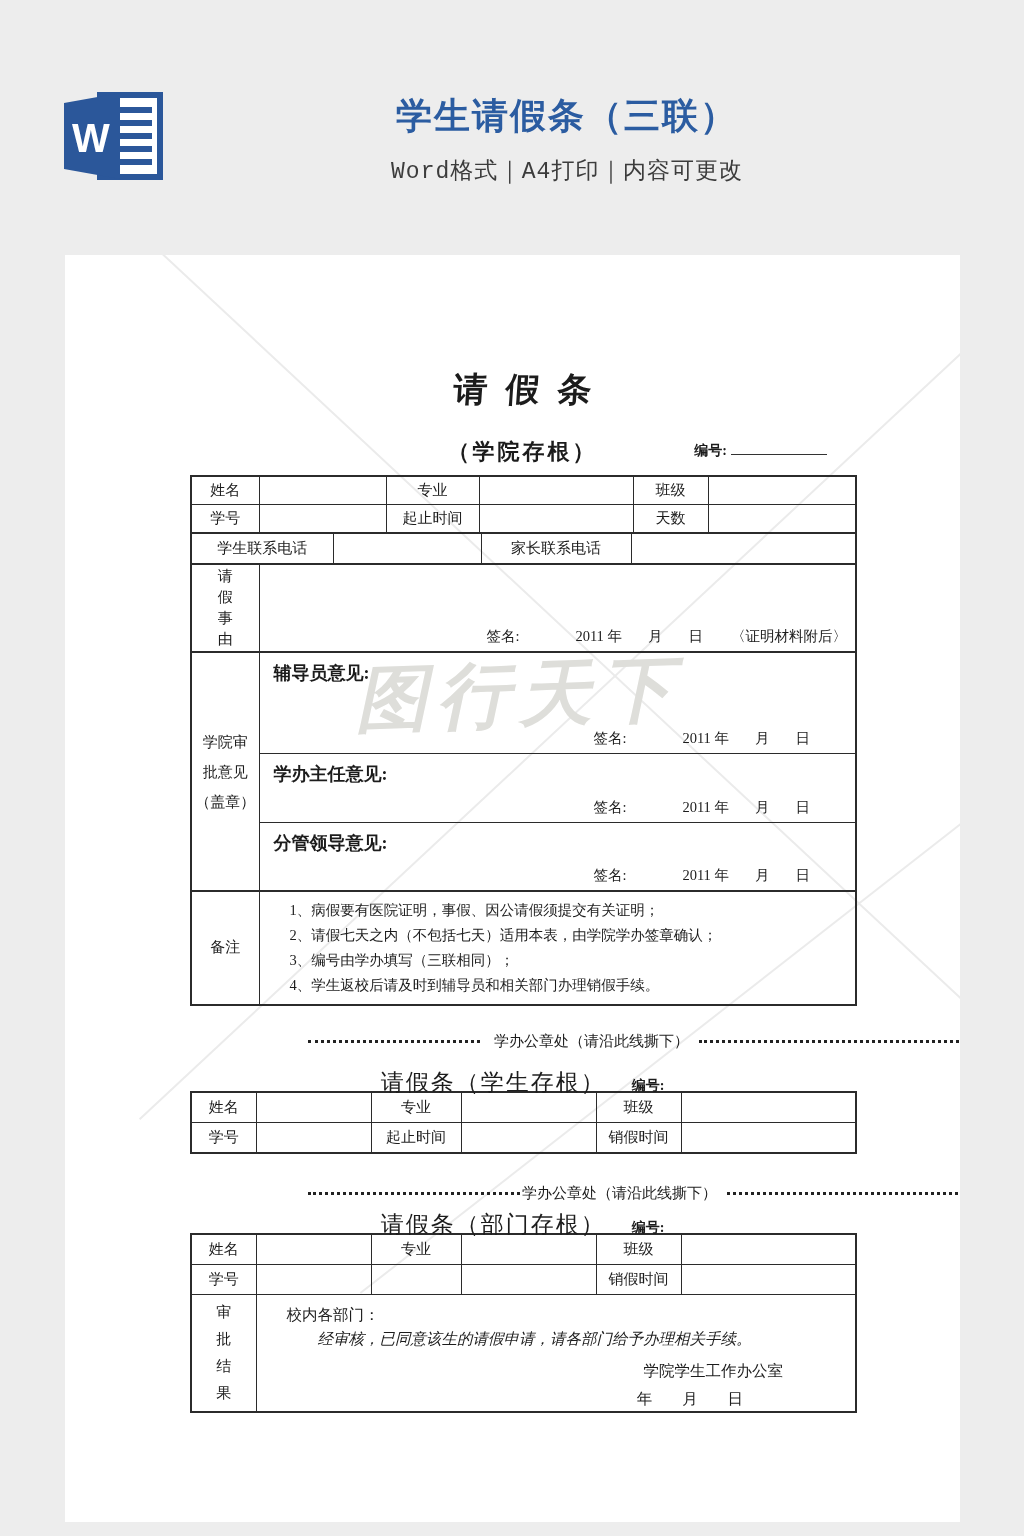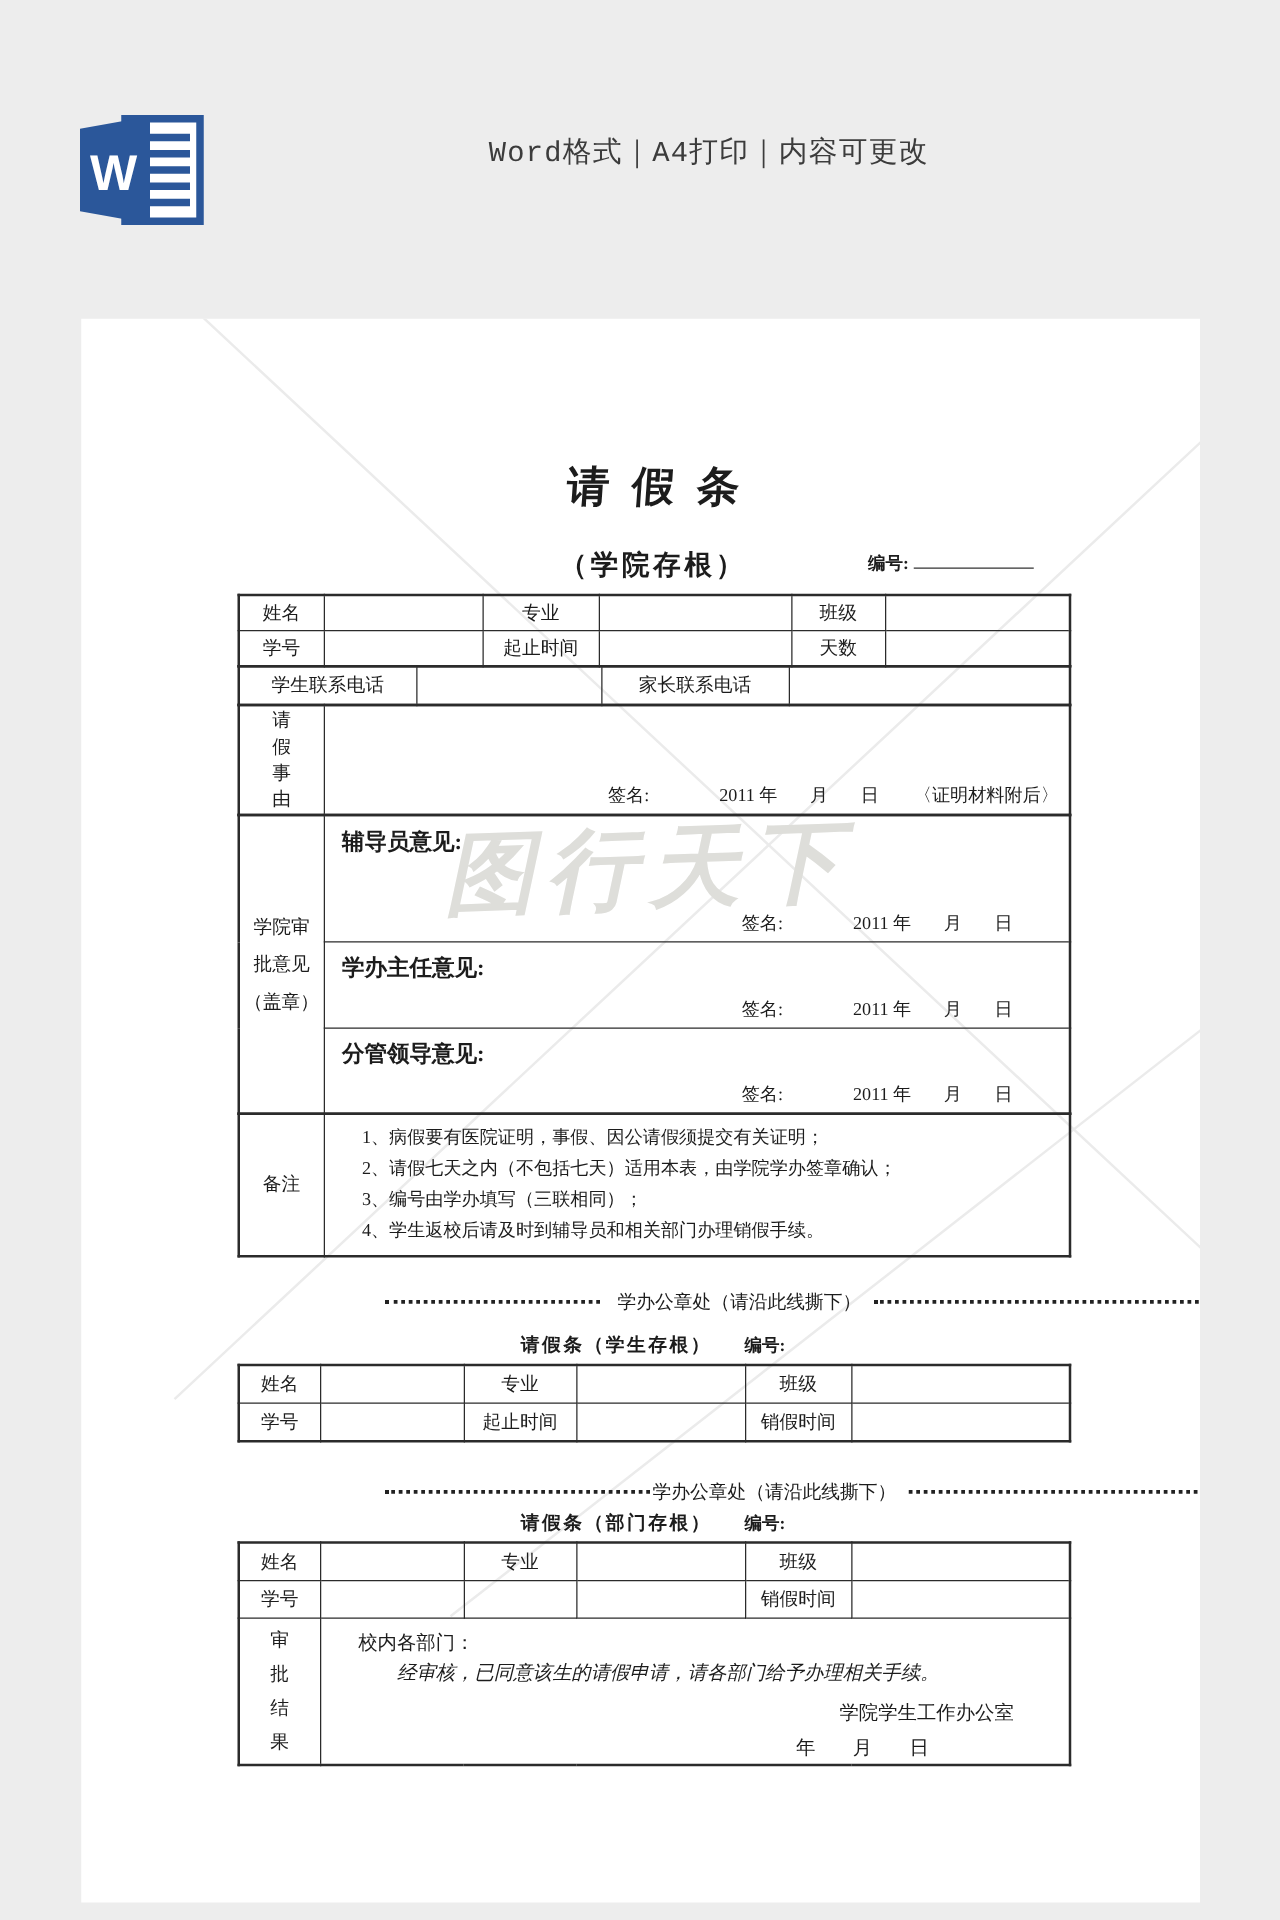--- a/index.html
+++ b/index.html
@@ -61,46 +61,47 @@
   .notes-cell{text-align:left;padding:6px 6px 6px 30px;line-height:1.72;font-size:14.5px;}
   
   .tear{width:680px;margin:26px 0 0 118px;display:flex;align-items:center;font-size:15px;}
   .tear .dots{border-top:3px dotted #222;height:0;}
   .tear .dl1{width:172px;margin-right:14px;}
   .tear .dl2{width:212px;margin-right:2px;}
   .tear .dr{flex:1;margin-left:10px;}
   
   .stub-head{display:flex;justify-content:center;align-items:baseline;margin-top:16px;height:26px;}
   .stub-head.tight{margin-top:6px;}
-  .stub-title{font-size:15px;font-weight:bold;letter-spacing:2px;}
+  .stub-title{font-size:23px;font-weight:normal;letter-spacing:2px;}
   .stub-no{font-size:14px;font-weight:bold;margin-left:26px;}
   
   .result-cell{text-align:left;vertical-align:top;height:106px;}
   .result-inner{padding:8px 0 0 30px;font-size:15.5px;line-height:1.55;}
   .result-line2{text-indent:2em;font-style:italic;}
-  .result-office{text-align:right;padding-right:44px;margin-top:8px;}
+  .result-office{text-align:right;padding-right:72px;margin-top:8px;}
   .result-date{text-align:right;padding-right:112px;margin-top:4px;}
   .result-date span{margin-left:26px;}
 </style>
 </head>
 <body>
 
 <div class="hdr-logo">
   <svg viewBox="0 0 110 92" width="110" height="92">
     <rect x="42" y="5" width="60" height="82" fill="#ffffff" stroke="#2b579a" stroke-width="6"></rect>
     <line x1="54" y1="20" x2="94" y2="20" stroke="#2b579a" stroke-width="6"></line>
     <line x1="54" y1="33" x2="94" y2="33" stroke="#2b579a" stroke-width="6"></line>
     <line x1="54" y1="46" x2="94" y2="46" stroke="#2b579a" stroke-width="6"></line>
     <line x1="54" y1="59" x2="94" y2="59" stroke="#2b579a" stroke-width="6"></line>
     <line x1="54" y1="72" x2="94" y2="72" stroke="#2b579a" stroke-width="6"></line>
     <polygon points="6,13 62,3 62,89 6,79" fill="#2b579a"></polygon>
     <text x="14" y="62" fill="#ffffff" font-size="40" font-weight="bold" font-family="Liberation Sans, DejaVu Sans, sans-serif">W</text>
   </svg>
 </div>
 <div class="hdr-text">
+  <div class="hdr-title">学生请假条（三联）</div>
   <div class="hdr-sub">Word格式｜A4打印｜内容可更改</div>
 </div>
 
 <div class="page">
 
   <div class="diag" style="width:1300px;left:-100px;top:420px;transform:rotate(43deg);"></div>
   <div class="diag" style="width:1300px;left:-100px;top:420px;transform:rotate(-43deg);"></div>
   <div class="diag" style="width:900px;left:200px;top:760px;transform:rotate(-38deg);"></div>
   <div class="watermark">图行天下</div>
 

